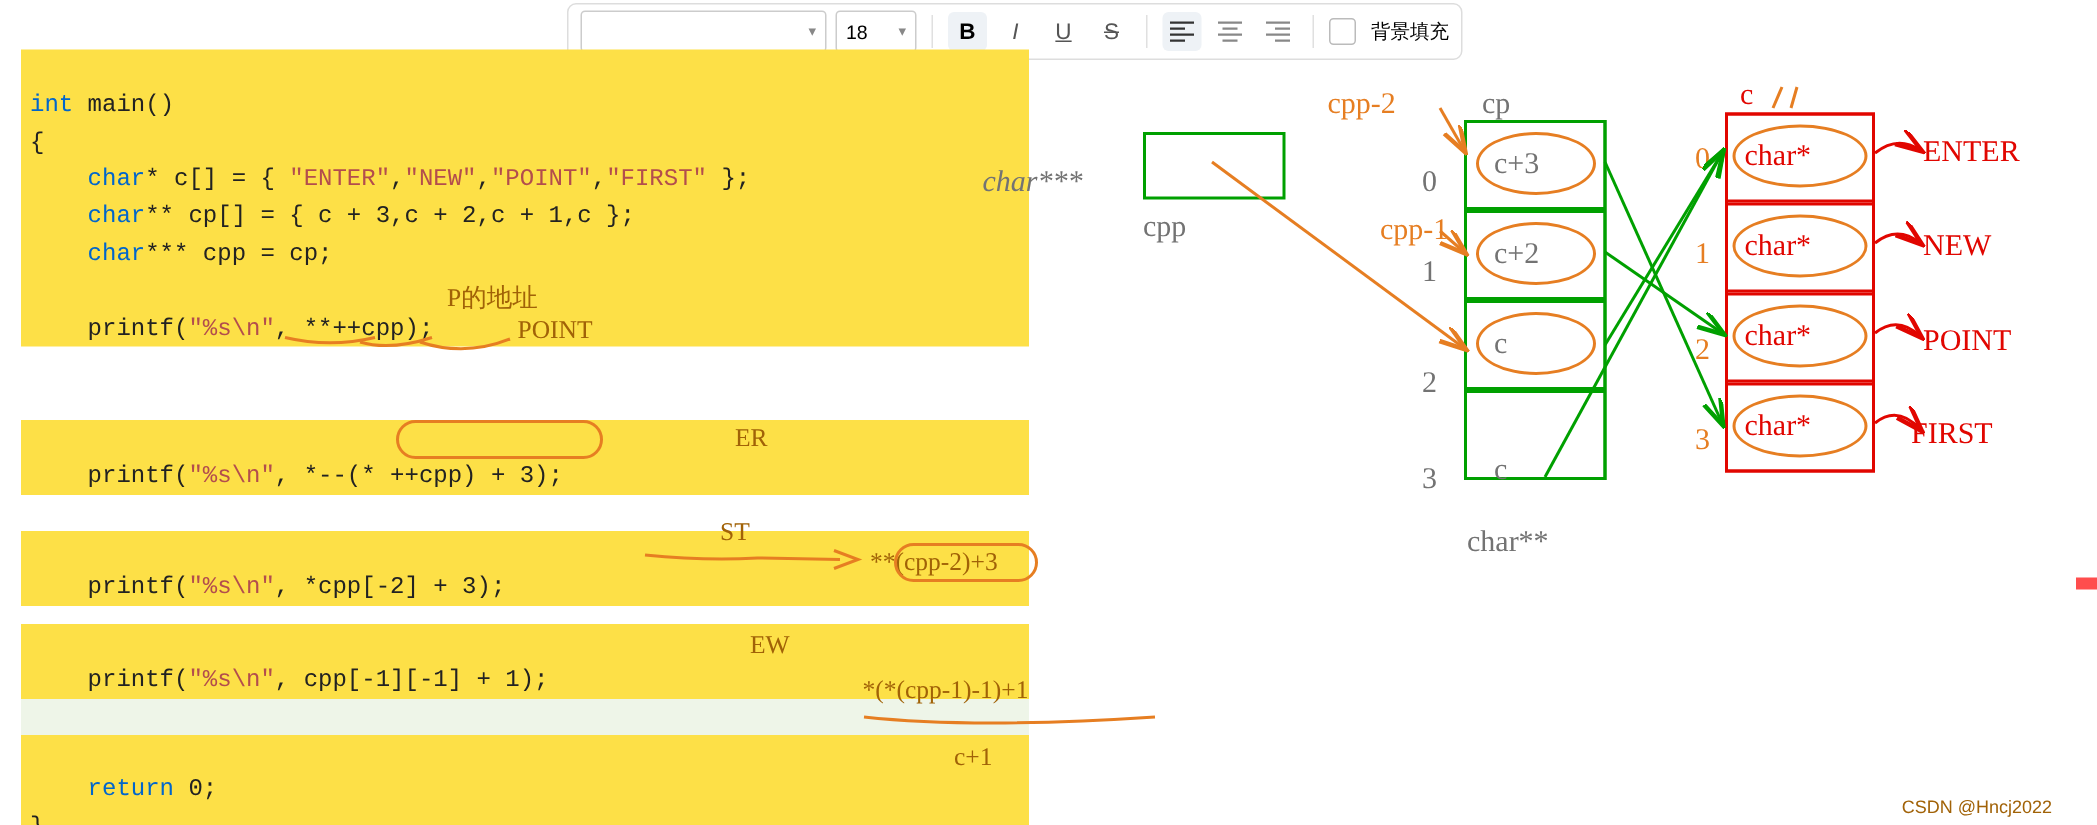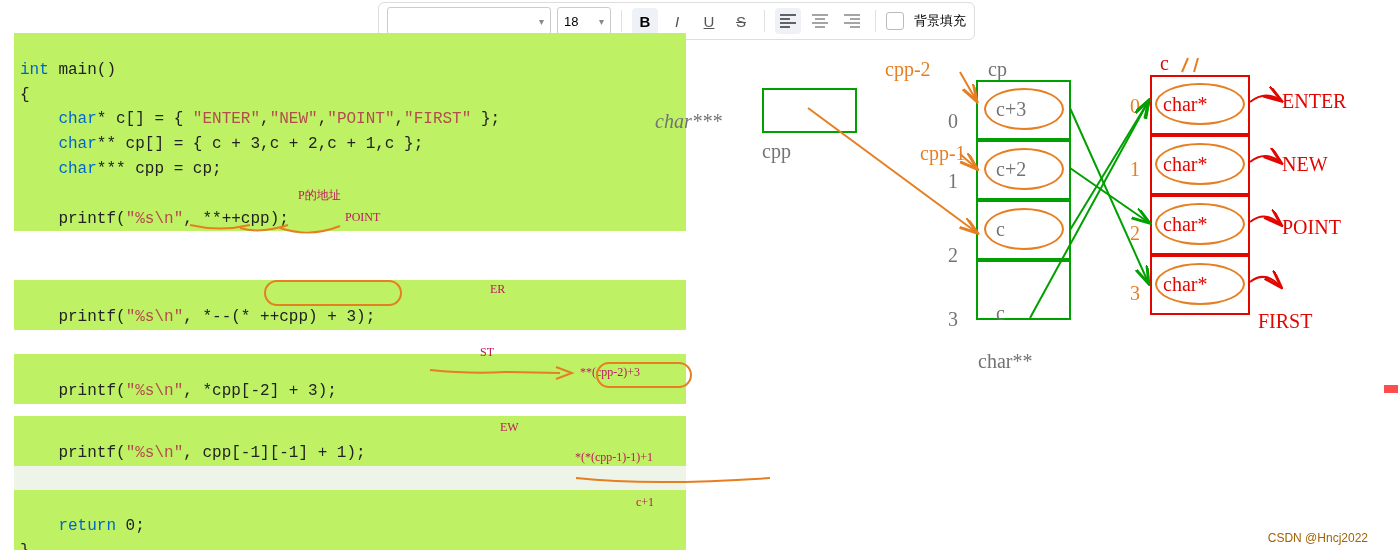--- a/index.html
+++ b/index.html
@@ -63,36 +63,36 @@
   }
   .toolbar .chk {
     width:16px;height:16px;border:1px solid #bbb;border-radius:3px;margin-right:4px;
   }
   .toolbar .label { color:#000000; }
   .chev { font-size:10px; color:#888; margin-left:4px;}
   
   .codeblock {
     position: absolute;
     left: 14px;
-    background: #bef264;
+    background: #fde047;
     white-space: pre;
     line-height: 1.55;
     font-size: 16px;
     padding-left: 6px;
     padding-right: 20px;
     box-sizing: border-box;
   }
   .kw { color: #0066cc; }
   .str { color: #b34d4d; }
   .plain { color:#222; }
   .annot {
     position:absolute;
-    color:#be185d;
+    color:#a16207;
     font-family: "Times New Roman", serif;
-    font-size:12px;
+    font-size:17px;
     pointer-events:none;
   }
   
   .diag {
     position:absolute;
     left:650px;
     top:50px;
     width:740px;
     height:470px;
   }
@@ -273,21 +273,21 @@
   <div class="dtext red" style="left:513px; top:223px;">char*</div>
 
   <div class="circ" style="left:505px; top:33px; width:90px; height:42px;"></div>
   <div class="circ" style="left:505px; top:93px; width:90px; height:42px;"></div>
   <div class="circ" style="left:505px; top:153px; width:90px; height:42px;"></div>
   <div class="circ" style="left:505px; top:213px; width:90px; height:42px;"></div>
 
   <div class="dtext red" style="left:632px; top:40px;">ENTER</div>
   <div class="dtext red" style="left:632px; top:103px;">NEW</div>
   <div class="dtext red" style="left:632px; top:166px;">POINT</div>
-  <div class="dtext red" style="left:608px; top:228px;margin-top:32px;">FIRST</div>
+  <div class="dtext red" style="left:624px; top:228px;">FIRST</div>
 
   <svg class="lines">
     <defs>
       <marker id="arr-o" markerWidth="10" markerHeight="10" refX="8" refY="3" orient="auto">
         <path d="M0,0 L9,3 L0,6" fill="none" stroke="#e67e22" stroke-width="1.5"></path>
       </marker>
       <marker id="arr-g" markerWidth="10" markerHeight="10" refX="8" refY="3" orient="auto">
         <path d="M0,0 L9,3 L0,6" fill="none" stroke="#00a000" stroke-width="1.5"></path>
       </marker>
       <marker id="arr-r" markerWidth="10" markerHeight="10" refX="8" refY="3" orient="auto">

